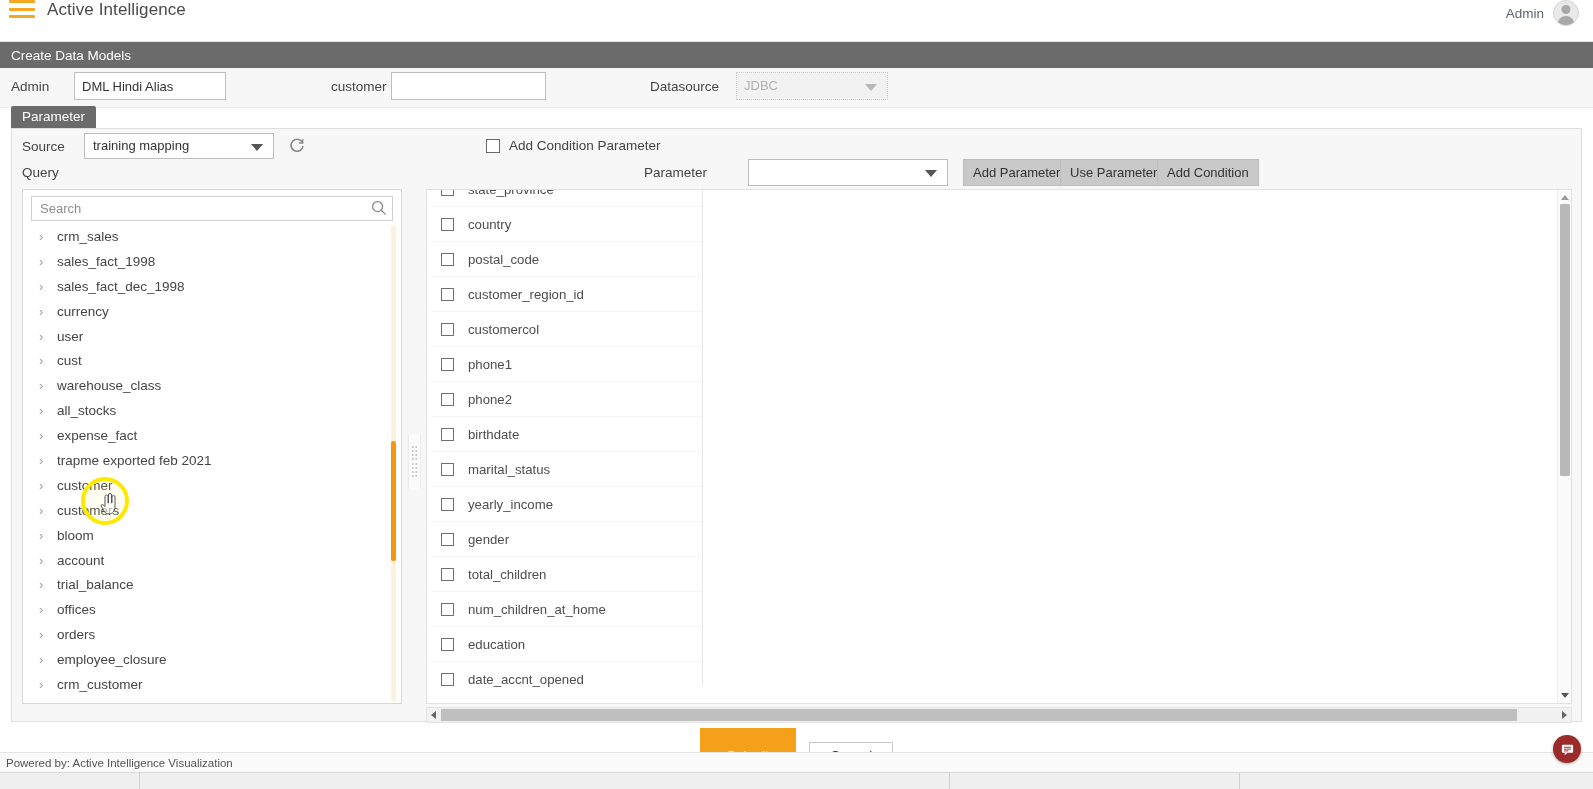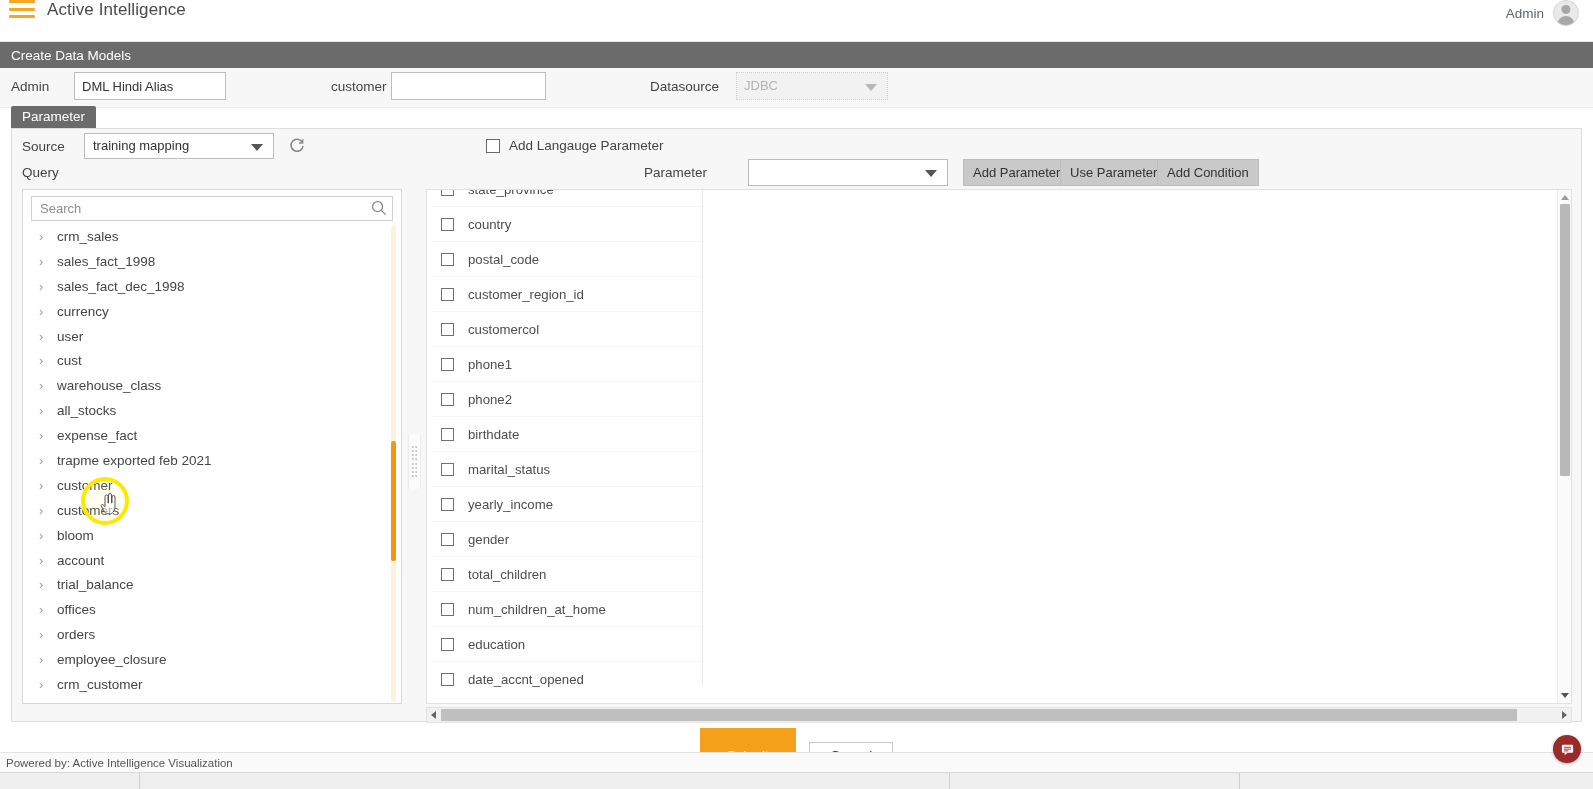--- a/index.html
+++ b/index.html
@@ -281,21 +281,21 @@
     </div>
     <span class="refresh-icon">
       <svg viewBox="0 0 18 18" width="18" height="18">
         <path d="M14.2 5.2A6 6 0 1 0 15 9" fill="none" stroke="#8a8a8a" stroke-width="1.6"></path>
         <path d="M14.6 2.2 L14.6 6.0 L10.9 6.0" fill="none" stroke="#8a8a8a" stroke-width="1.6"></path>
       </svg>
     </span>
 
     <label class="chk-lang">
       <span class="cbx"></span>
-      <span class="t">Add Langauge Parameter</span>
+      <span class="t">Add Condition Parameter</span>
     </label>
 
     <div class="lbl-query">Query</div>
     <div class="lbl-param2">Parameter</div>
 
     <div class="sel-param">
       <span class="caret"></span>
     </div>
     <button class="btn-grey b1">Add Parameter</button>
     <button class="btn-grey b2">Use Parameter</button>

